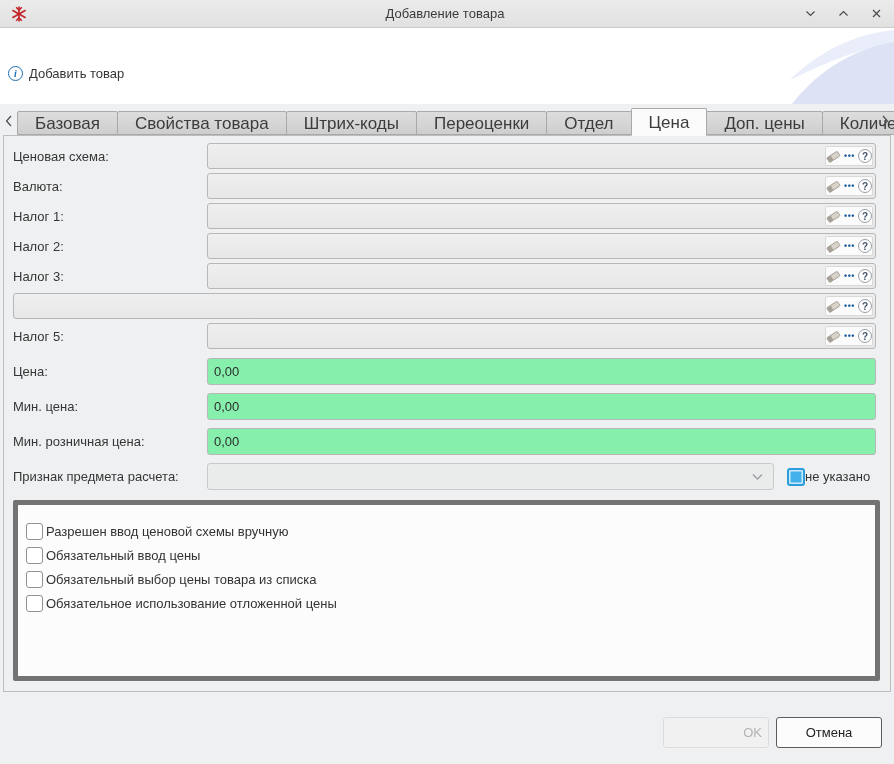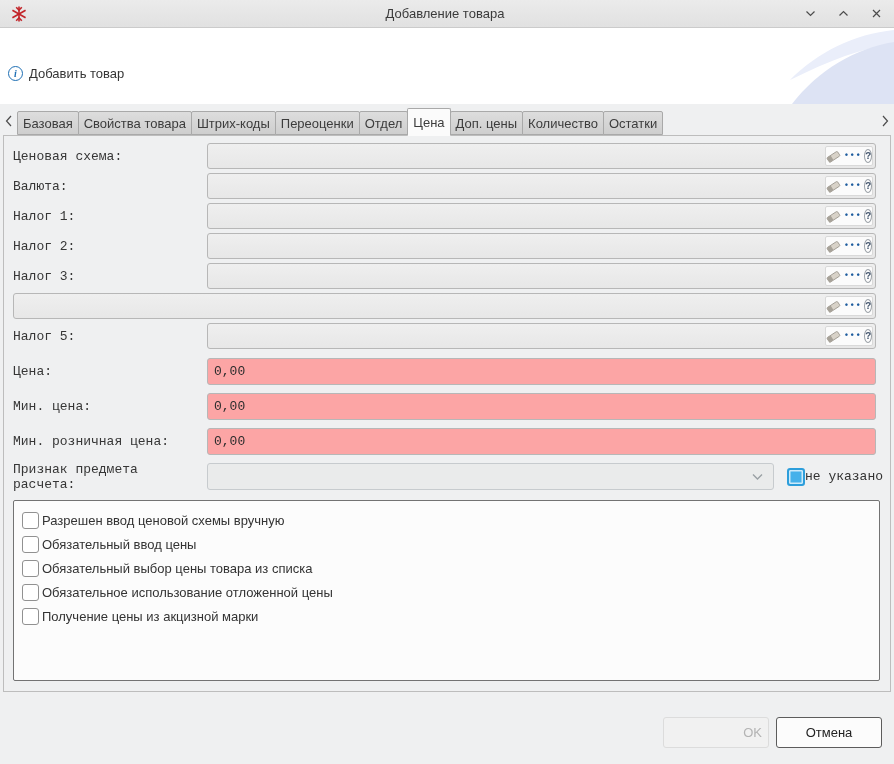--- a/index.html
+++ b/index.html
@@ -34,77 +34,77 @@
     font-size:10px;font-weight:bold;font-family:"Liberation Serif",serif;font-style:italic;
     display:flex;align-items:center;justify-content:center;box-sizing:border-box;flex-shrink:0;
   }
   .info-title{font-size:13px;color:#353535;}
   
   .tabstrip{
     position:absolute;left:0;right:0;top:104px;height:31px;z-index:3;
     display:flex;align-items:flex-end;padding:0 18px;box-sizing:border-box;
   }
   .tab{
-    height:24px;line-height:23px;padding:0 5px;margin-left:-1px;
+    height:24px;line-height:23px;padding:0 17px;margin-left:-1px;
     background:linear-gradient(#dddddd,#cecece);
     border:1px solid #a9a9a9;border-radius:2px 2px 0 0;
-    font-size:13px;color:#3c3c3c;box-sizing:border-box;white-space:nowrap;cursor:default;
+    font-size:17px;color:#3c3c3c;box-sizing:border-box;white-space:nowrap;cursor:default;
   }
   .tab.active{
     height:28px;line-height:27px;background:#fbfbfb;border-bottom:1px solid #fbfbfb;
     margin-bottom:-1px;position:relative;z-index:4;
   }
   .tab-scroll{position:absolute;bottom:7px;display:flex;align-items:center;cursor:default;}
   .tab-scroll.left{left:3px;}
   .tab-scroll.right{right:3px;}
   
   .panel{
     position:absolute;left:3px;right:3px;top:135px;bottom:72px;
     background:#eff0f1;border:1px solid #bdbdbd;box-sizing:border-box;padding-top:7px;
   }
-  .frow{display:flex;align-items:center;margin:0 14px 4px 9px;height:26px;font-family:Liberation Mono, monospace;}
+  .frow{display:flex;align-items:center;margin:0 14px 4px 9px;height:26px;}
   .frow .lbl{width:194px;flex-shrink:0;font-size:13px;color:#363636;}
   .lookup{
     flex:1;height:26px;position:relative;box-sizing:border-box;
     background:linear-gradient(#efefef,#e7e7e7);
     border:1px solid #b7b7b7;border-radius:3px;
   }
   .tray{
     position:absolute;right:2px;top:2px;bottom:2px;width:48px;
     background:#fbfbfb;border:1px solid #d9d9d9;border-radius:2px;
     display:flex;align-items:center;justify-content:center;gap:3px;box-sizing:border-box;
   }
   .dots-icon{color:#1d5c9e;font-size:9px;font-weight:bold;letter-spacing:0.5px;line-height:1;cursor:default;}
   .help-badge{
     width:14px;height:14px;border-radius:50%;border:1px solid #9aa0a6;background:#fdfdfd;
     color:#44566e;font-size:10px;font-weight:bold;
     display:flex;align-items:center;justify-content:center;box-sizing:border-box;cursor:default;
   }
   .frow-price{height:27px;margin:8px 14px 0 9px;}
   .frow-price.first{margin-top:9px;}
   .input-price{
-    flex:1;height:27px;box-sizing:border-box;background:#fca5a5;
+    flex:1;height:27px;box-sizing:border-box;background:#86efac;
     border:1px solid #b7b7b7;border-radius:3px;
     font-size:13px;color:#2d2d2d;padding:0 6px;font-family:inherit;outline:none;
   }
   .frow-combo{height:27px;margin:8px 14px 0 9px;}
   .combo{
     width:567px;height:27px;box-sizing:border-box;position:relative;flex-shrink:0;
     background:#eaebeb;border:1px solid #c7cbce;border-radius:3px;
   }
   .combo-arrow{position:absolute;right:9px;top:8px;}
   .chk-blue{
     width:14px;height:14px;margin-left:13px;flex-shrink:0;border-radius:3px;
     background:#45b1ea;border:2px solid #2d9edb;
     box-shadow:inset 0 0 0 1.5px #cdeafa;cursor:default;
   }
   .chk-label{font-size:13px;color:#333;white-space:nowrap;}
   .groupbox{
     margin:10px 10px 0 9px;height:181px;box-sizing:border-box;
-    background:#fcfcfc;border:1px solid #737373;border-radius:2px;padding:7px 8px;
+    background:#fcfcfc;border:5px solid #737373;border-radius:2px;padding:14px 8px;
   }
   .opt{display:flex;align-items:center;height:24px;}
   .chk{
     width:15px;height:15px;flex-shrink:0;box-sizing:content-box;
     background:#ffffff;border:1px solid #919191;border-radius:3px;cursor:default;
   }
   .opt-label{font-size:13px;color:#333;margin-left:3px;}
   
   .footer{
     position:absolute;left:0;right:0;bottom:0;height:72px;box-sizing:border-box;
@@ -339,23 +339,19 @@
         <span class="opt-label">Обязательный ввод цены</span>
       </div>
       <div class="opt">
         <span class="chk"></span>
         <span class="opt-label">Обязательный выбор цены товара из списка</span>
       </div>
       <div class="opt">
         <span class="chk"></span>
         <span class="opt-label">Обязательное использование отложенной цены</span>
       </div>
-      <div class="opt">
-        <span class="chk"></span>
-        <span class="opt-label">Получение цены из акцизной марки</span>
-      </div>
     </div>
 </div>
 
 <div class="footer">
     <button class="btn disabled" disabled="">OK</button>
     <button class="btn primary">Отмена</button>
   </div>
 
 </body></html>

